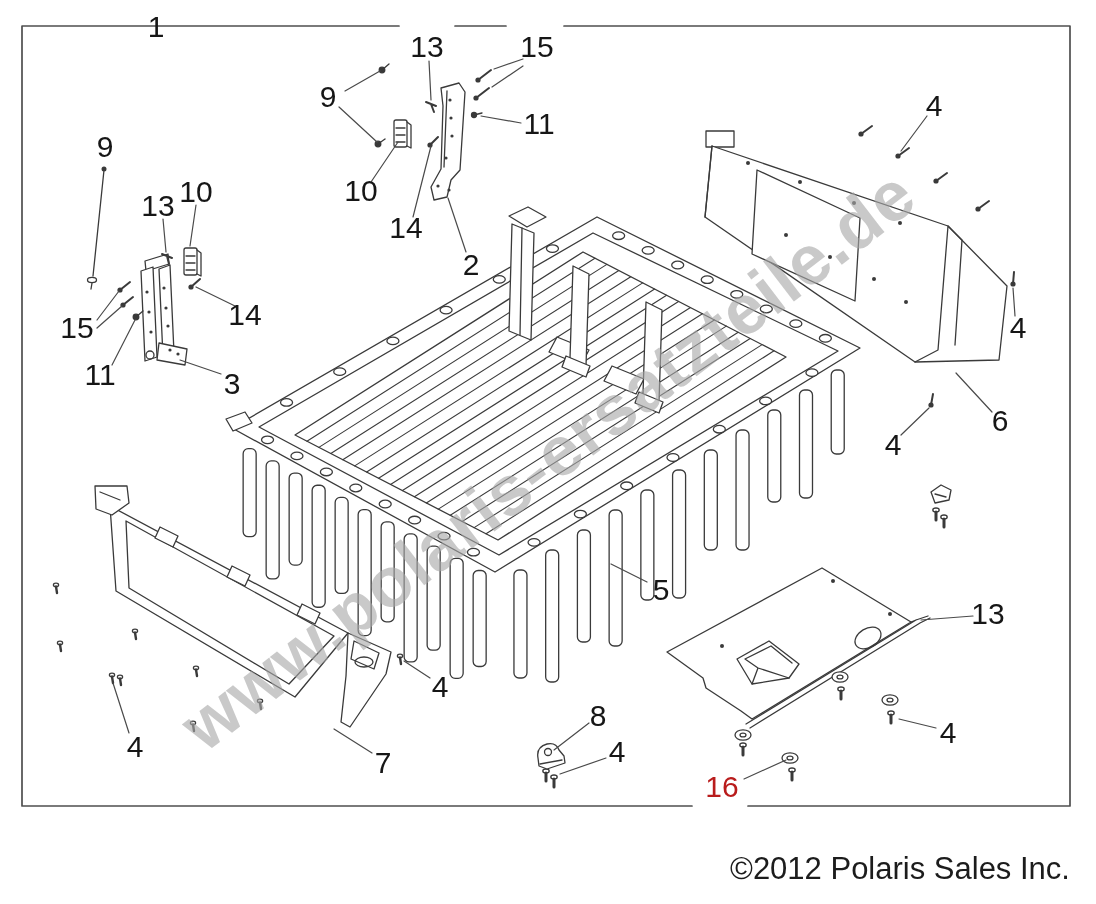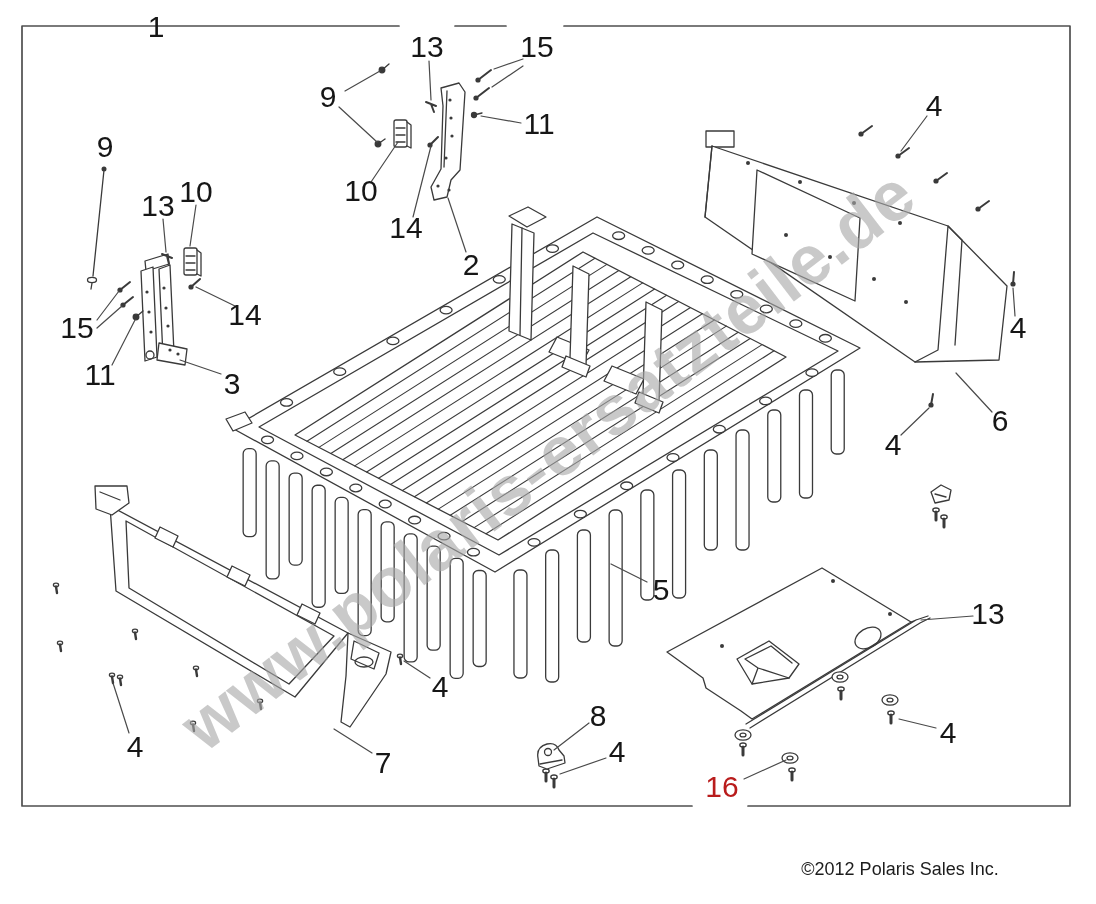--- a/index.html
+++ b/index.html
@@ -16,21 +16,21 @@
   #watermark{
     position:absolute;left:548px;top:460px;
     transform:translate(-50%,-50%) rotate(-37.5deg);
     font-size:70px;font-weight:bold;letter-spacing:1px;white-space:nowrap;
     color:rgba(168,168,168,0.62);
     font-family:"Liberation Sans",sans-serif;
     pointer-events:none;
   }
   #copyright{
     position:absolute;left:900px;top:869px;transform:translate(-50%,-50%);
-    font-size:18px;color:#1c1c1c;white-space:nowrap;
+    font-size:31px;color:#1c1c1c;white-space:nowrap;
     font-family:"Liberation Sans",sans-serif;
   }
 </style>
 </head>
 <body>
 
 <div id="stage">
 
   <svg id="art" width="1096" height="904" viewBox="0 0 1096 904" fill="none" stroke="#3a3a3a" stroke-width="1.3" stroke-linejoin="round" stroke-linecap="round">
 

